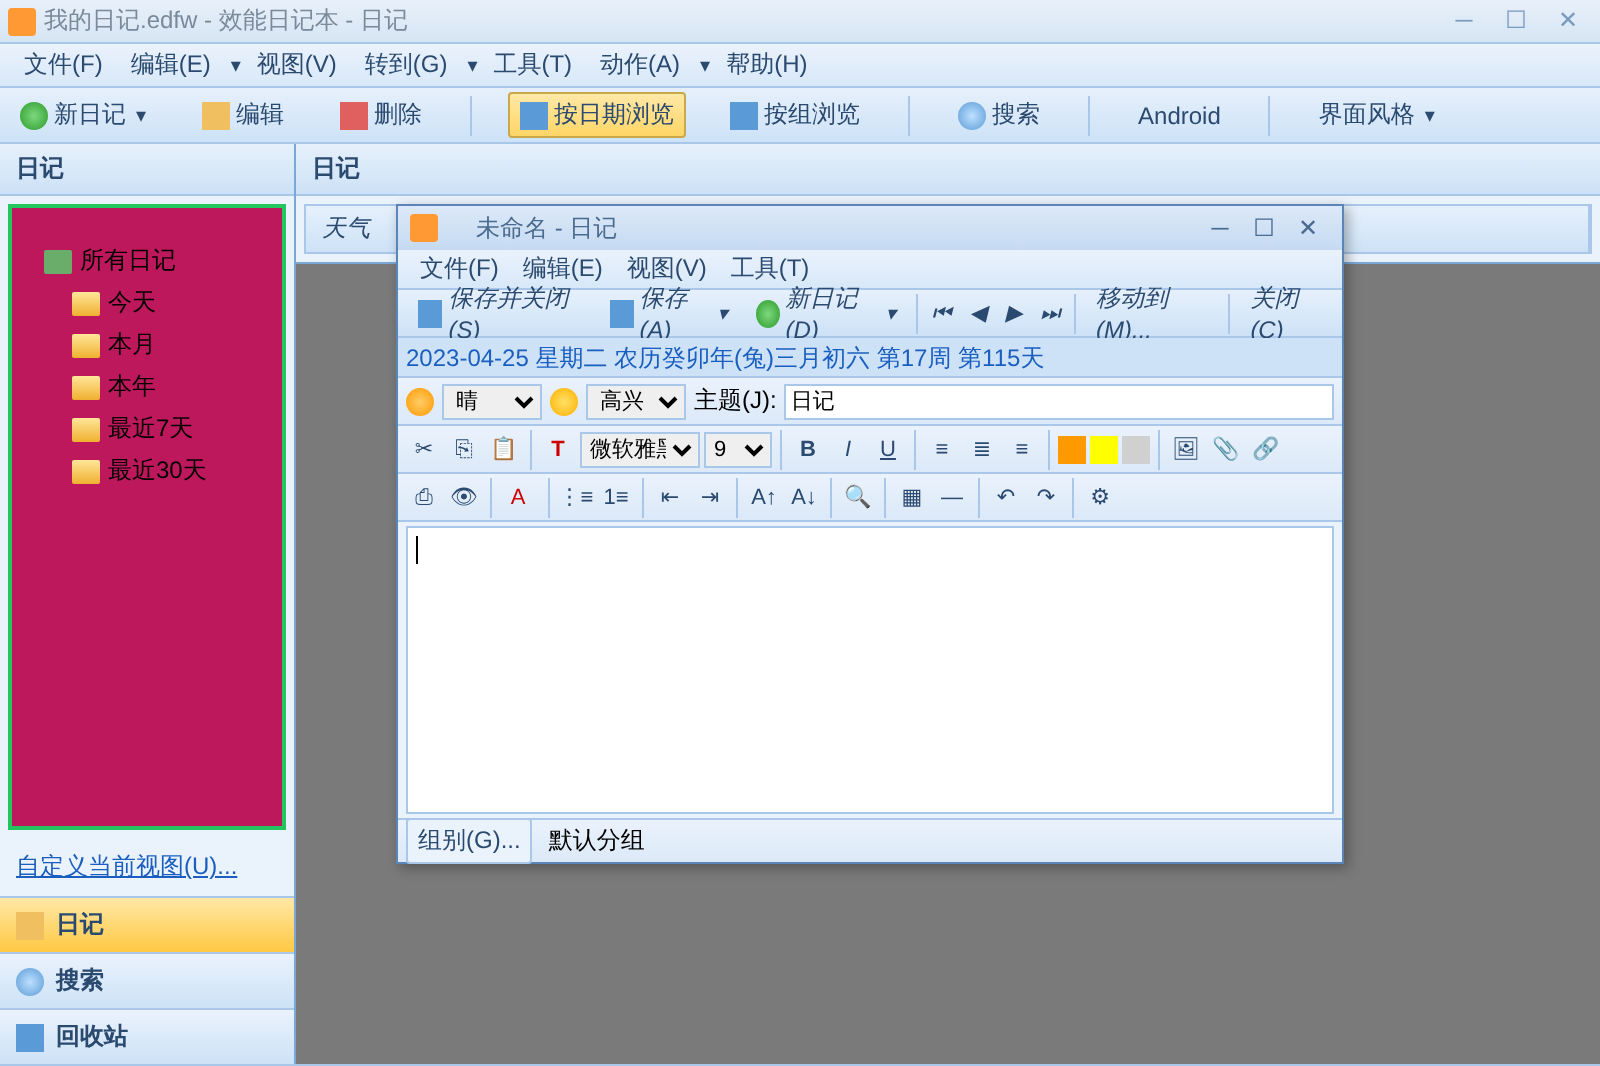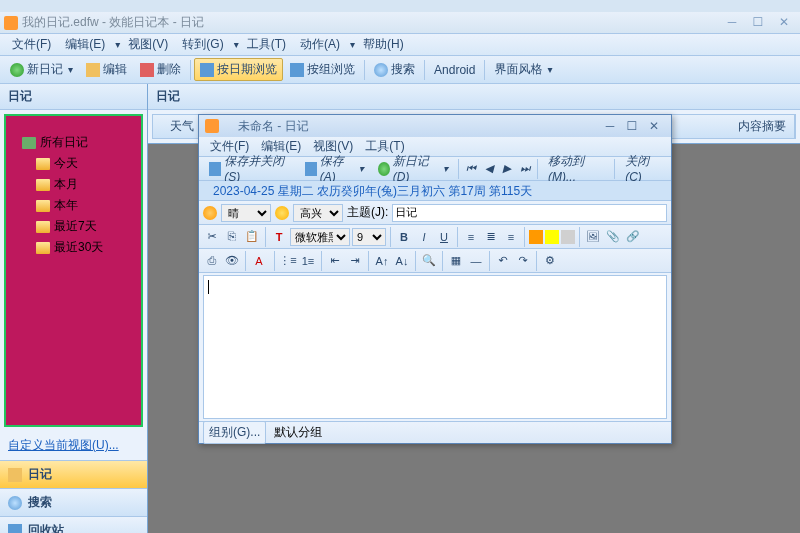--- a/index.html
+++ b/index.html
@@ -1,24 +1,24 @@
 <!DOCTYPE html>
 <html><head>
 <meta charset="utf-8">
 <style>
 * { box-sizing: border-box; margin: 0; padding: 0; font-family: "Microsoft YaHei", SimSun, sans-serif; font-size: 12px; }
 body { background: #d6e5f3; width: 800px; height: 533px; overflow: hidden; position: relative; }
-.titlebar { height: 22px; background: linear-gradient(#e8f0fa, #d6e5f3); display: flex; align-items: center; padding: 0 4px; border-bottom: 1px solid #a9c7e8; margin-top: 12px; }
+.titlebar { height: 22px; background: linear-gradient(#e8f0fa, #d6e5f3); display: flex; align-items: center; padding: 0 4px; border-bottom: 1px solid #a9c7e8; }
 .titlebar .app-icon { width: 14px; height: 14px; background: #ff9933; border-radius: 2px; margin-right: 4px; }
 .titlebar .title { color: #7a8a9a; flex: 1; }
 .titlebar .win-btns { display: flex; gap: 2px; }
 .titlebar .win-btn { width: 24px; height: 16px; color: #7a9abf; text-align: center; cursor: pointer; }
 .menubar { height: 22px; background: linear-gradient(#eaf2fc, #d8e8f8); display: flex; align-items: center; padding: 0 6px; gap: 2px; border-bottom: 1px solid #a9c7e8; }
 .menubar .menu-item { padding: 2px 6px; color: #2b4a6f; cursor: pointer; }
-.toolbar { height: 28px; background: linear-gradient(#e6f0fb, #cde2f7); display: flex; align-items: center; padding: 0 4px; gap: 1px; border-bottom: 1px solid #a9c7e8; }
+.toolbar { height: 28px; background: linear-gradient(#e6f0fb, #cde2f7); display: flex; align-items: center; padding: 0 4px; gap: 16px; border-bottom: 1px solid #a9c7e8; }
 .tb-btn { display: inline-flex; align-items: center; padding: 2px 5px; color: #2b4a6f; cursor: pointer; border: 1px solid transparent; border-radius: 2px; gap: 3px; }
 .tb-btn.active { background: linear-gradient(#ffe8a6, #ffd566); border-color: #c9a94a; }
 .tb-sep { width: 1px; height: 20px; background: #a9c7e8; margin: 0 2px; }
 .ico { width: 14px; height: 14px; display: inline-block; }
 .ico-green { background: radial-gradient(#7dd87d, #2a9a2a); border-radius: 50%; }
 .ico-edit { background: #f0c060; }
 .ico-del { background: #e06060; }
 .ico-search { background: radial-gradient(#bde0ff, #5a9ad6); border-radius: 50%; }
 .ico-blue { background: #5a9ad6; }
 .dd { font-size: 10px; color: #2b4a6f; margin-left: 2px; }
@@ -30,33 +30,33 @@
 .tree-item.lvl1 { padding-left: 14px; }
 .tree .fico { width: 14px; height: 12px; background: linear-gradient(#ffe699, #f0b030); border-radius: 1px; }
 .tree .bico { width: 14px; height: 12px; background: #6aad6a; border-radius: 1px; }
 .custom-link { color: #1a5fbf; padding: 6px 8px; cursor: pointer; text-decoration: underline; }
 .side-btns { margin-top: auto; }
 .side-btn { height: 28px; background: linear-gradient(#eaf2fc, #cde2f7); border-top: 1px solid #a9c7e8; display: flex; align-items: center; padding: 0 8px; gap: 6px; cursor: pointer; color: #2b4a6f; font-weight: bold; }
 .side-btn.sel { background: linear-gradient(#ffe8a6, #ffc843); }
 .content { flex: 1; background: #7a7a7a; position: relative; }
 .list-hdr-wrap { background: #eaf2fc; border-bottom: 1px solid #7aa7d6; }
 .list-cols { display: flex; background: linear-gradient(#e6f0fb, #cde2f7); border: 1px solid #a9c7e8; margin: 4px; }
-.list-col { padding: 3px 8px; border-right: 1px solid #a9c7e8; color: #2b4a6f; text-align: right; }
+.list-col { padding: 3px 8px; border-right: 1px solid #a9c7e8; color: #2b4a6f; text-align: left; font-style: italic; }
 .statusbar { height: 20px; background: linear-gradient(#e6f0fb, #cde2f7); border-top: 1px solid #a9c7e8; display: flex; align-items: center; padding: 0 8px; color: #2b4a6f; }
 
 
 .child-win { position: absolute; left: 50px; top: 30px; width: 474px; height: 330px; background: #eaf2fc; border: 1px solid #5a85b8; box-shadow: 2px 2px 6px rgba(0,0,0,.3); display: flex; flex-direction: column; }
 .child-titlebar { height: 22px; background: linear-gradient(#dce9f8, #c5daf2); display: flex; align-items: center; padding: 0 6px; }
 .child-titlebar .cico { width: 14px; height: 14px; background: #ff9933; border-radius: 2px; margin-right: 4px; }
 .child-titlebar .ctitle { color: #4a6a8f; flex: 1; margin-left: 15px; }
 .child-titlebar .cbtn { width: 22px; text-align: center; color: #4a6a8f; cursor: pointer; }
 .child-menu { height: 20px; display: flex; align-items: center; padding: 0 6px; gap: 2px; background: linear-gradient(#eaf2fc, #d8e8f8); border-bottom: 1px solid #a9c7e8; }
 .child-menu .cm { padding: 1px 5px; color: #2b4a6f; cursor: pointer; }
 .child-tb { height: 24px; display: flex; align-items: center; padding: 0 4px; gap: 2px; background: linear-gradient(#e6f0fb, #cde2f7); border-bottom: 1px solid #a9c7e8; font-style: italic; }
-.date-row { height: 20px; background: #cde2f7; border-bottom: 1px solid #a9c7e8; padding: 2px 14px; color: #1a5fbf; }
+.date-row { height: 20px; background: #cde2f7; border-bottom: 1px solid #a9c7e8; padding: 2px 4px; color: #1a5fbf; }
 .meta-row { height: 24px; display: flex; align-items: center; padding: 0 4px; gap: 4px; background: linear-gradient(#eaf2fc, #dce9f8); border-bottom: 1px solid #a9c7e8; }
 .meta-row .emo { width: 14px; height: 14px; background: radial-gradient(#ffe066, #ffb000); border-radius: 50%; }
 .meta-row .sun { width: 14px; height: 14px; background: radial-gradient(#ffcc66, #ff9900); border-radius: 50%; }
 .meta-row select, .meta-row input { height: 18px; border: 1px solid #a9c7e8; font-size: 11px; padding: 0 2px; }
 .meta-row .subj { flex: 1; }
 .fmt-row { height: 24px; display: flex; align-items: center; padding: 0 4px; gap: 2px; background: linear-gradient(#eaf2fc, #dce9f8); border-bottom: 1px solid #a9c7e8; flex-wrap: nowrap; overflow: hidden; }
 .fmt-btn { width: 18px; height: 18px; display: inline-flex; align-items: center; justify-content: center; color: #2b4a6f; cursor: pointer; border: 1px solid transparent; font-size: 11px; }
 .fmt-sel { height: 18px; border: 1px solid #a9c7e8; font-size: 11px; }
 .color-sw { width: 14px; height: 14px; display: inline-block; }
 .editor { flex: 1; background: #fff; border: 1px solid #a9c7e8; margin: 2px 4px; padding: 4px; position: relative; }

